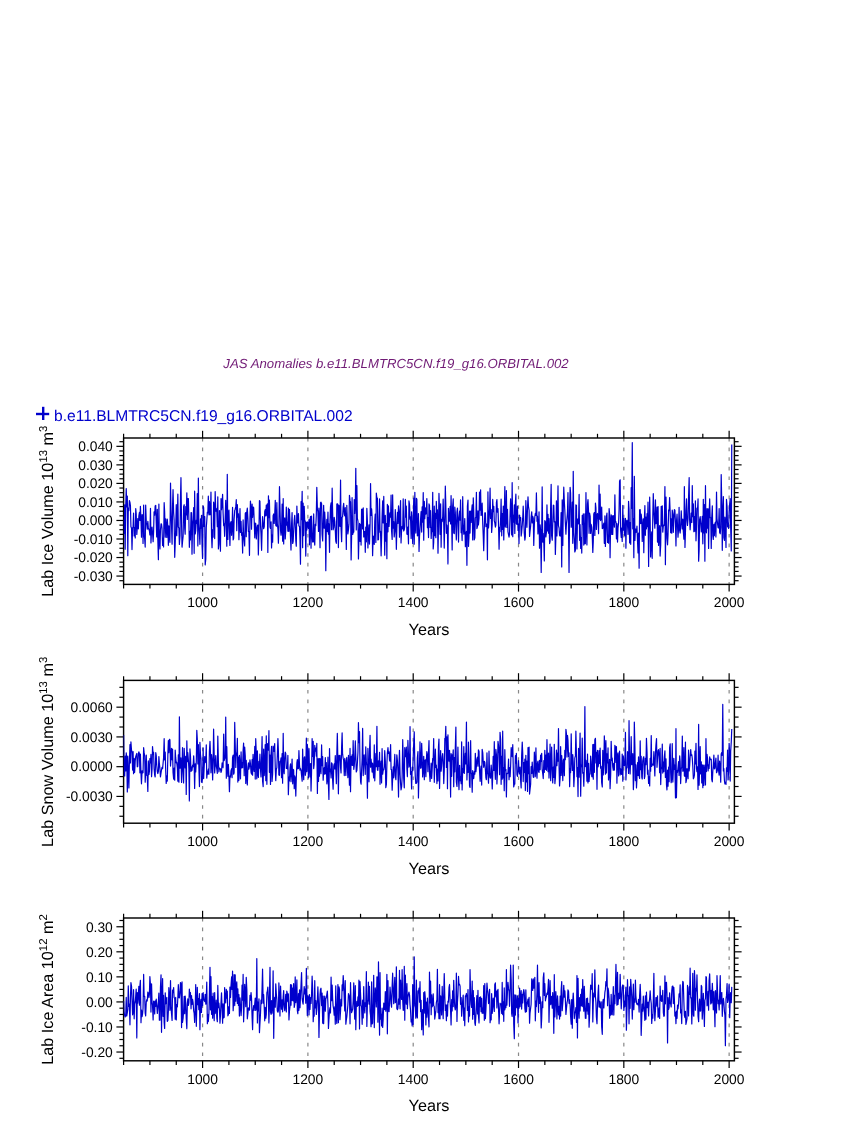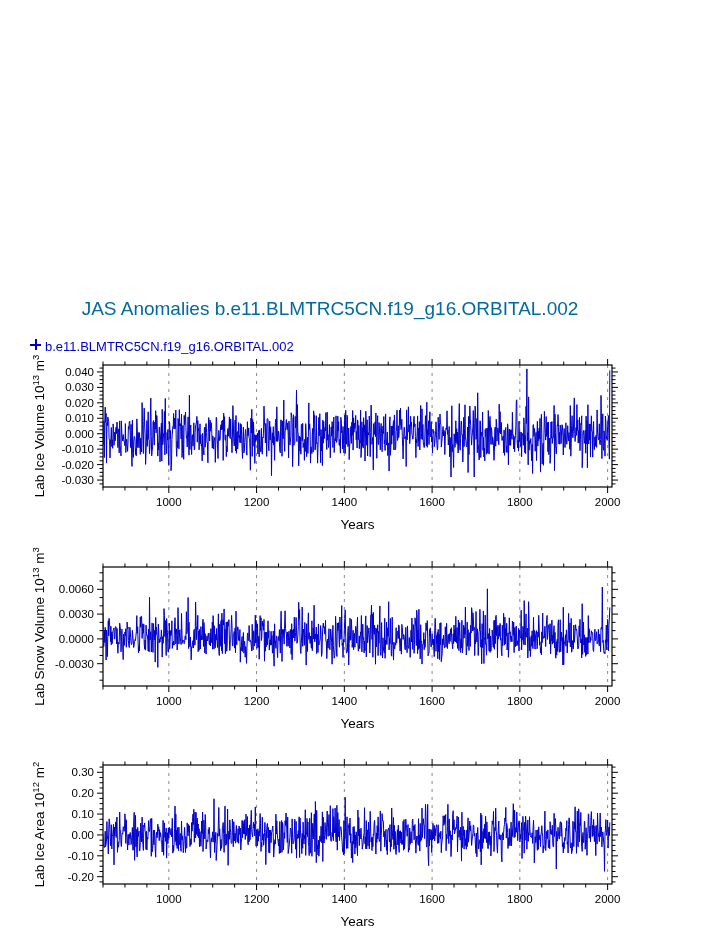--- a/index.html
+++ b/index.html
@@ -1,19 +1,19 @@
 <!DOCTYPE html>
 <html><head>
 <meta charset="utf-8">
 <style>
   html,body{margin:0;padding:0;background:#ffffff;}
   .page{position:relative;width:723px;height:935px;background:#ffffff;
         font-family:"Liberation Sans",sans-serif;overflow:hidden;}
   .plot-title{position:absolute;top:298px;left:0;width:660px;text-align:center;
-        font-size:19px;color:#0369a1;}
+        font-size:11px;color:#701a75;font-style:italic;}
   .legend{position:absolute;top:339px;left:30px;font-size:13px;display:flex;}
   .legend-marker{position:relative;display:inline-block;width:11px;height:11px;margin-right:4px;}
   .lm-h{position:absolute;left:0;top:5px;width:11px;height:2px;}
   .lm-v{position:absolute;left:5px;top:0;width:2px;height:11px;}
   #chart-svg{position:absolute;left:0;top:0;}
   #chart-svg text{font-family:"Liberation Sans",sans-serif;fill:#000;}
 </style>
 </head>
 <body>
 

